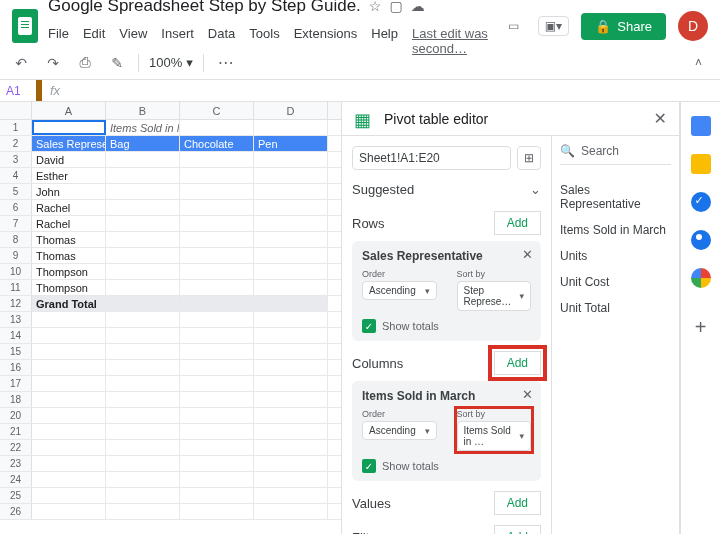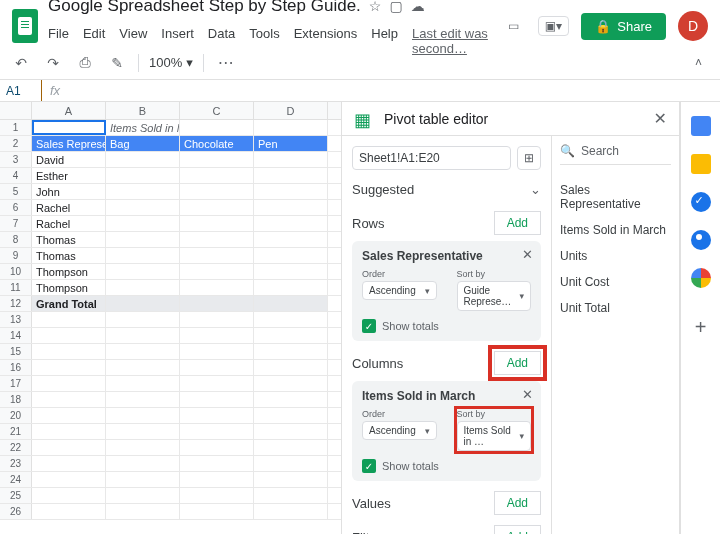--- a/index.html
+++ b/index.html
@@ -25,21 +25,21 @@
   
   .toolbar { display: flex; align-items: center; padding: 4px 10px; height: 34px; border-bottom: 1px solid #e0e0e0; gap: 10px; }
   .tb-icon { width: 22px; height: 22px; color: #5f6368; display:flex; align-items:center; justify-content:center; font-size:14px; }
   .tb-sep { width: 1px; height: 18px; background: #dadce0; }
   .zoom { font-size: 13px; color: #3c4043; display:flex; align-items:center; gap:4px; }
   .more-icon { color:#5f6368; font-size:16px; margin-left:4px; }
   .chevron-up { margin-left:auto; margin-right:8px; color:#5f6368; font-size:12px; }
 
   
   .fx-row { display:flex; align-items:center; height:22px; border-bottom:1px solid #e0e0e0; }
-  .name-box { width:42px; padding-left:6px; font-size:12px; color:#0c4a6e; border-right:1px solid #a16207; height:100%; display:flex; align-items:center; }
+  .name-box { width:42px; padding-left:6px; font-size:12px; color:#8b5cf6; border-right:6px solid #a16207; height:100%; display:flex; align-items:center; }
   .fx-label { padding: 0 8px; color:#9aa0a6; font-style:italic; font-size:13px; }
 
   
   .main { display:flex; height: calc(534px - 46px - 34px - 22px); }
   .sheet-area { width: 342px; position:relative; overflow:hidden; border-right:1px solid #e0e0e0; }
   .col-headers { display:flex; height:18px; background:#f8f9fa; border-bottom:1px solid #e0e0e0; }
   .row-head-corner { width:32px; border-right:1px solid #e0e0e0; }
   .col-h { width:74px; text-align:center; font-size:11px; color:#5f6368; border-right:1px solid #e0e0e0; line-height:18px; }
   .rows { }
   .row { display:flex; height:16px; border-bottom:1px solid #e8e8e8; }
@@ -371,21 +371,21 @@
             <div class="card-col">
               <div class="card-label">Order</div>
               <div class="card-select">
                   <span>Ascending</span>
                   <span class="drop">▾</span>
                 </div>
             </div>
             <div class="card-col">
               <div class="card-label">Sort by</div>
               <div class="card-select">
-                  <span>Guide Represe…</span>
+                  <span>Step Represe…</span>
                   <span class="drop">▾</span>
                 </div>
             </div>
           </div>
           <div class="show-totals">
             <div class="checkbox">✓</div>
             <span>Show totals</span>
           </div>
         </div>
 

